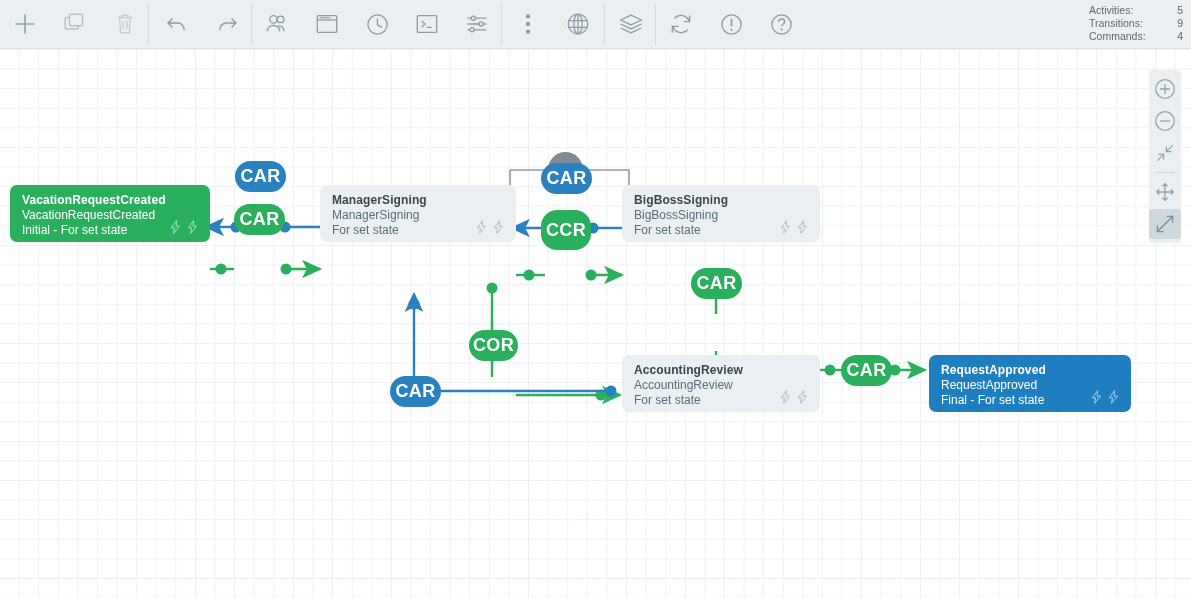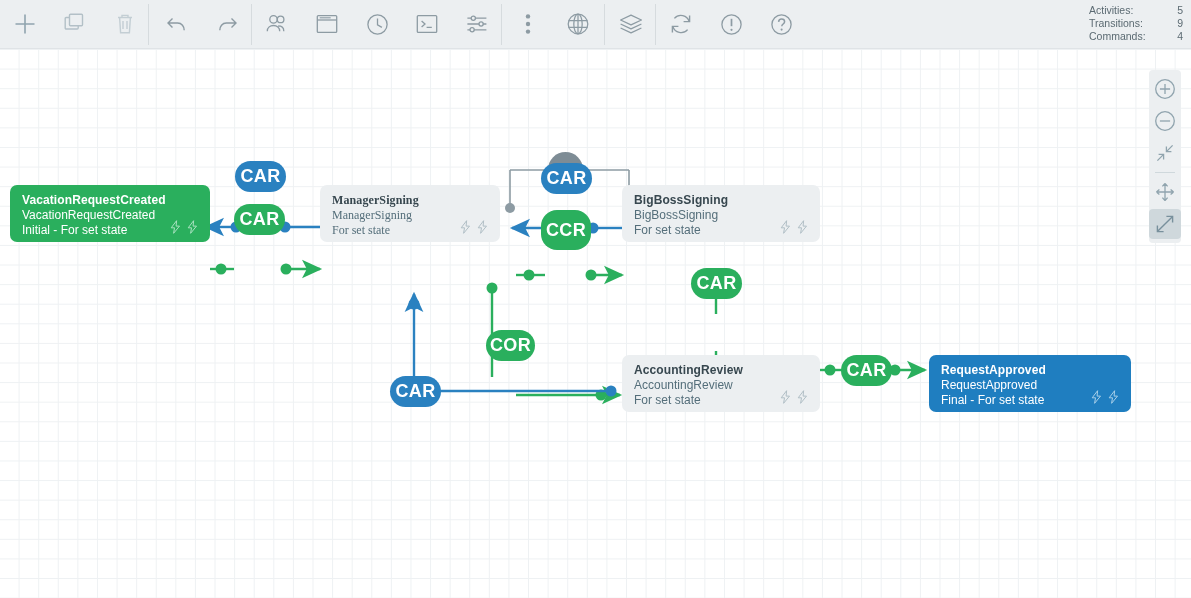--- a/index.html
+++ b/index.html
@@ -313,21 +313,21 @@
       <div class="bolts">
         <svg width="11" height="14" viewBox="0 0 11 14" fill="none" stroke="#a9e2c0" stroke-width="1">
             <path d="M6.6 0.7 1.2 7.8h3.3L3.6 13.3 9.5 6.1H6.1z"></path>
           </svg>
         <svg width="11" height="14" viewBox="0 0 11 14" fill="none" stroke="#a9e2c0" stroke-width="1">
             <path d="M6.6 0.7 1.2 7.8h3.3L3.6 13.3 9.5 6.1H6.1z"></path>
           </svg>
       </div>
     </div>
 
-    <div class="node gray" style="left:320px;top:123px;width:180px;height:57px;font-family:Liberation Serif, serif;">
+    <div class="node gray" style="left:320px;top:123px;width:196px;height:57px;">
       <div class="t1">ManagerSigning</div>
       <div class="t2">ManagerSigning</div>
       <div class="t3">For set state</div>
       <div class="bolts">
         <svg width="11" height="14" viewBox="0 0 11 14" fill="none" stroke="#b0bec5" stroke-width="1">
             <path d="M6.6 0.7 1.2 7.8h3.3L3.6 13.3 9.5 6.1H6.1z"></path>
           </svg>
         <svg width="11" height="14" viewBox="0 0 11 14" fill="none" stroke="#b0bec5" stroke-width="1">
             <path d="M6.6 0.7 1.2 7.8h3.3L3.6 13.3 9.5 6.1H6.1z"></path>
           </svg>
@@ -381,21 +381,21 @@
     <div class="pill blue" style="left:235px;top:112px;width:51px;height:31px;">CAR</div>
 
     <div class="pill green" style="left:234px;top:155px;width:51px;height:31px;">CAR</div>
 
     <div class="pill blue" style="left:541px;top:114px;width:51px;height:31px;">CAR</div>
 
     <div class="pill green" style="left:541px;top:161px;width:50px;height:40px;">CCR</div>
 
     <div class="pill green" style="left:691px;top:219px;width:51px;height:31px;">CAR</div>
 
-    <div class="pill green" style="left:486px;top:281px;width:49px;height:31px;">COR</div>
+    <div class="pill green" style="left:469px;top:281px;width:49px;height:31px;">COR</div>
 
     <div class="pill blue" style="left:390px;top:327px;width:51px;height:31px;">CAR</div>
 
     <div class="pill green" style="left:841px;top:306px;width:51px;height:31px;">CAR</div>
 
     <div id="zoomctl">
       <div class="zc">
         <svg width="22" height="22" viewBox="0 0 22 22" fill="none" stroke="#90a4ae" stroke-width="1.3">
             <circle cx="11" cy="11" r="9.3"></circle>
             <path d="M11 5.9v10.2M5.9 11h10.2"></path>

